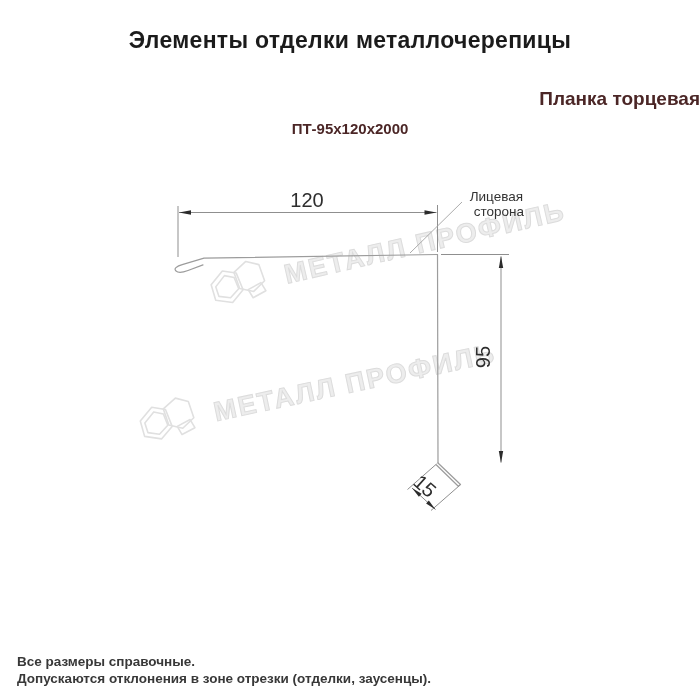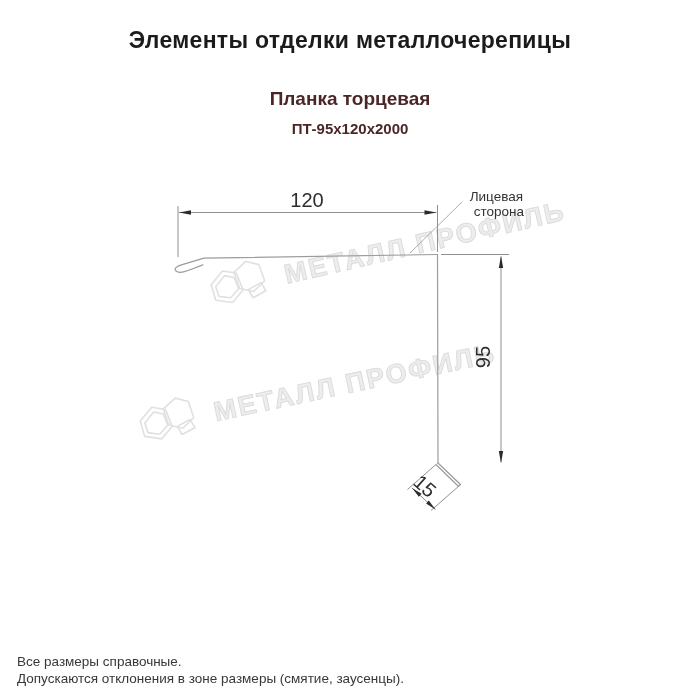--- a/index.html
+++ b/index.html
@@ -5,41 +5,41 @@
   html,body{margin:0;padding:0;background:#fff;}
   #page{
     position:relative;width:700px;height:700px;background:#ffffff;overflow:hidden;
     font-family:"Liberation Sans", sans-serif;
   }
   .title{
     position:absolute;left:0;top:27px;width:700px;text-align:center;
     font-size:23px;font-weight:bold;color:#1b1b1b;letter-spacing:0.3px;
   }
   .subtitle1{
-    position:absolute;left:0;top:88px;width:700px;text-align:center;
+    position:absolute;left:0;top:88px;width:700px;text-align:right;
     font-size:19px;font-weight:bold;color:#4b2626;
   }
   .subtitle2{
     position:absolute;left:0;top:120px;width:700px;text-align:center;
     font-size:15px;font-weight:bold;color:#4b2626;
   }
   .wm{
     position:absolute;display:flex;align-items:center;gap:10px;
     transform-origin:left center;white-space:nowrap;z-index:1;
     font-weight:bold;font-size:27px;letter-spacing:2px;
     color:#ededed;-webkit-text-stroke:1px #dcdcdc;
     user-select:none;
   }
   .wm svg{flex:0 0 auto;}
   .wm1{left:207px;top:266px;transform:rotate(-13deg);}
   .wm2{left:136px;top:402px;transform:rotate(-12deg);}
   #drawing{position:absolute;left:0;top:0;z-index:2;}
   .footer{
     position:absolute;left:17px;top:653px;z-index:3;
-    font-size:13.5px;color:#383838;line-height:17px;
+    font-size:13.5px;color:#383838;line-height:17px;font-weight:bold;
   }
   .profile{stroke:#9c9c9c;stroke-width:1.2;fill:none;stroke-linejoin:round;stroke-linecap:round;}
   .dimline{stroke:#8f8f8f;stroke-width:1;fill:none;}
   .leader{stroke:#a3a3a3;stroke-width:0.9;fill:none;}
   .arrow{fill:#2b2b2b;stroke:none;}
   .dimtext{font-family:"Liberation Sans",sans-serif;font-size:20px;fill:#2e2e2e;}
   .facetext{font-family:"Liberation Sans",sans-serif;font-size:13.5px;fill:#333333;}
 </style>
 </head>
 <body>
@@ -114,16 +114,16 @@
 
     <g>
       <path class="leader" d="M 462 202 L 410 253"></path>
       <text class="facetext" x="523" y="200.5" text-anchor="end">Лицевая</text>
       <text class="facetext" x="524" y="215.5" text-anchor="end">сторона</text>
     </g>
   </svg>
 
   <div class="footer">
     <div>Все размеры справочные.</div>
-    <div>Допускаются отклонения в зоне размеры (смятие, заусенцы).</div>
+    <div>Допускаются отклонения в зоне отрезки (отделки, заусенцы).</div>
   </div>
 
 </div>
 
 </body></html>

